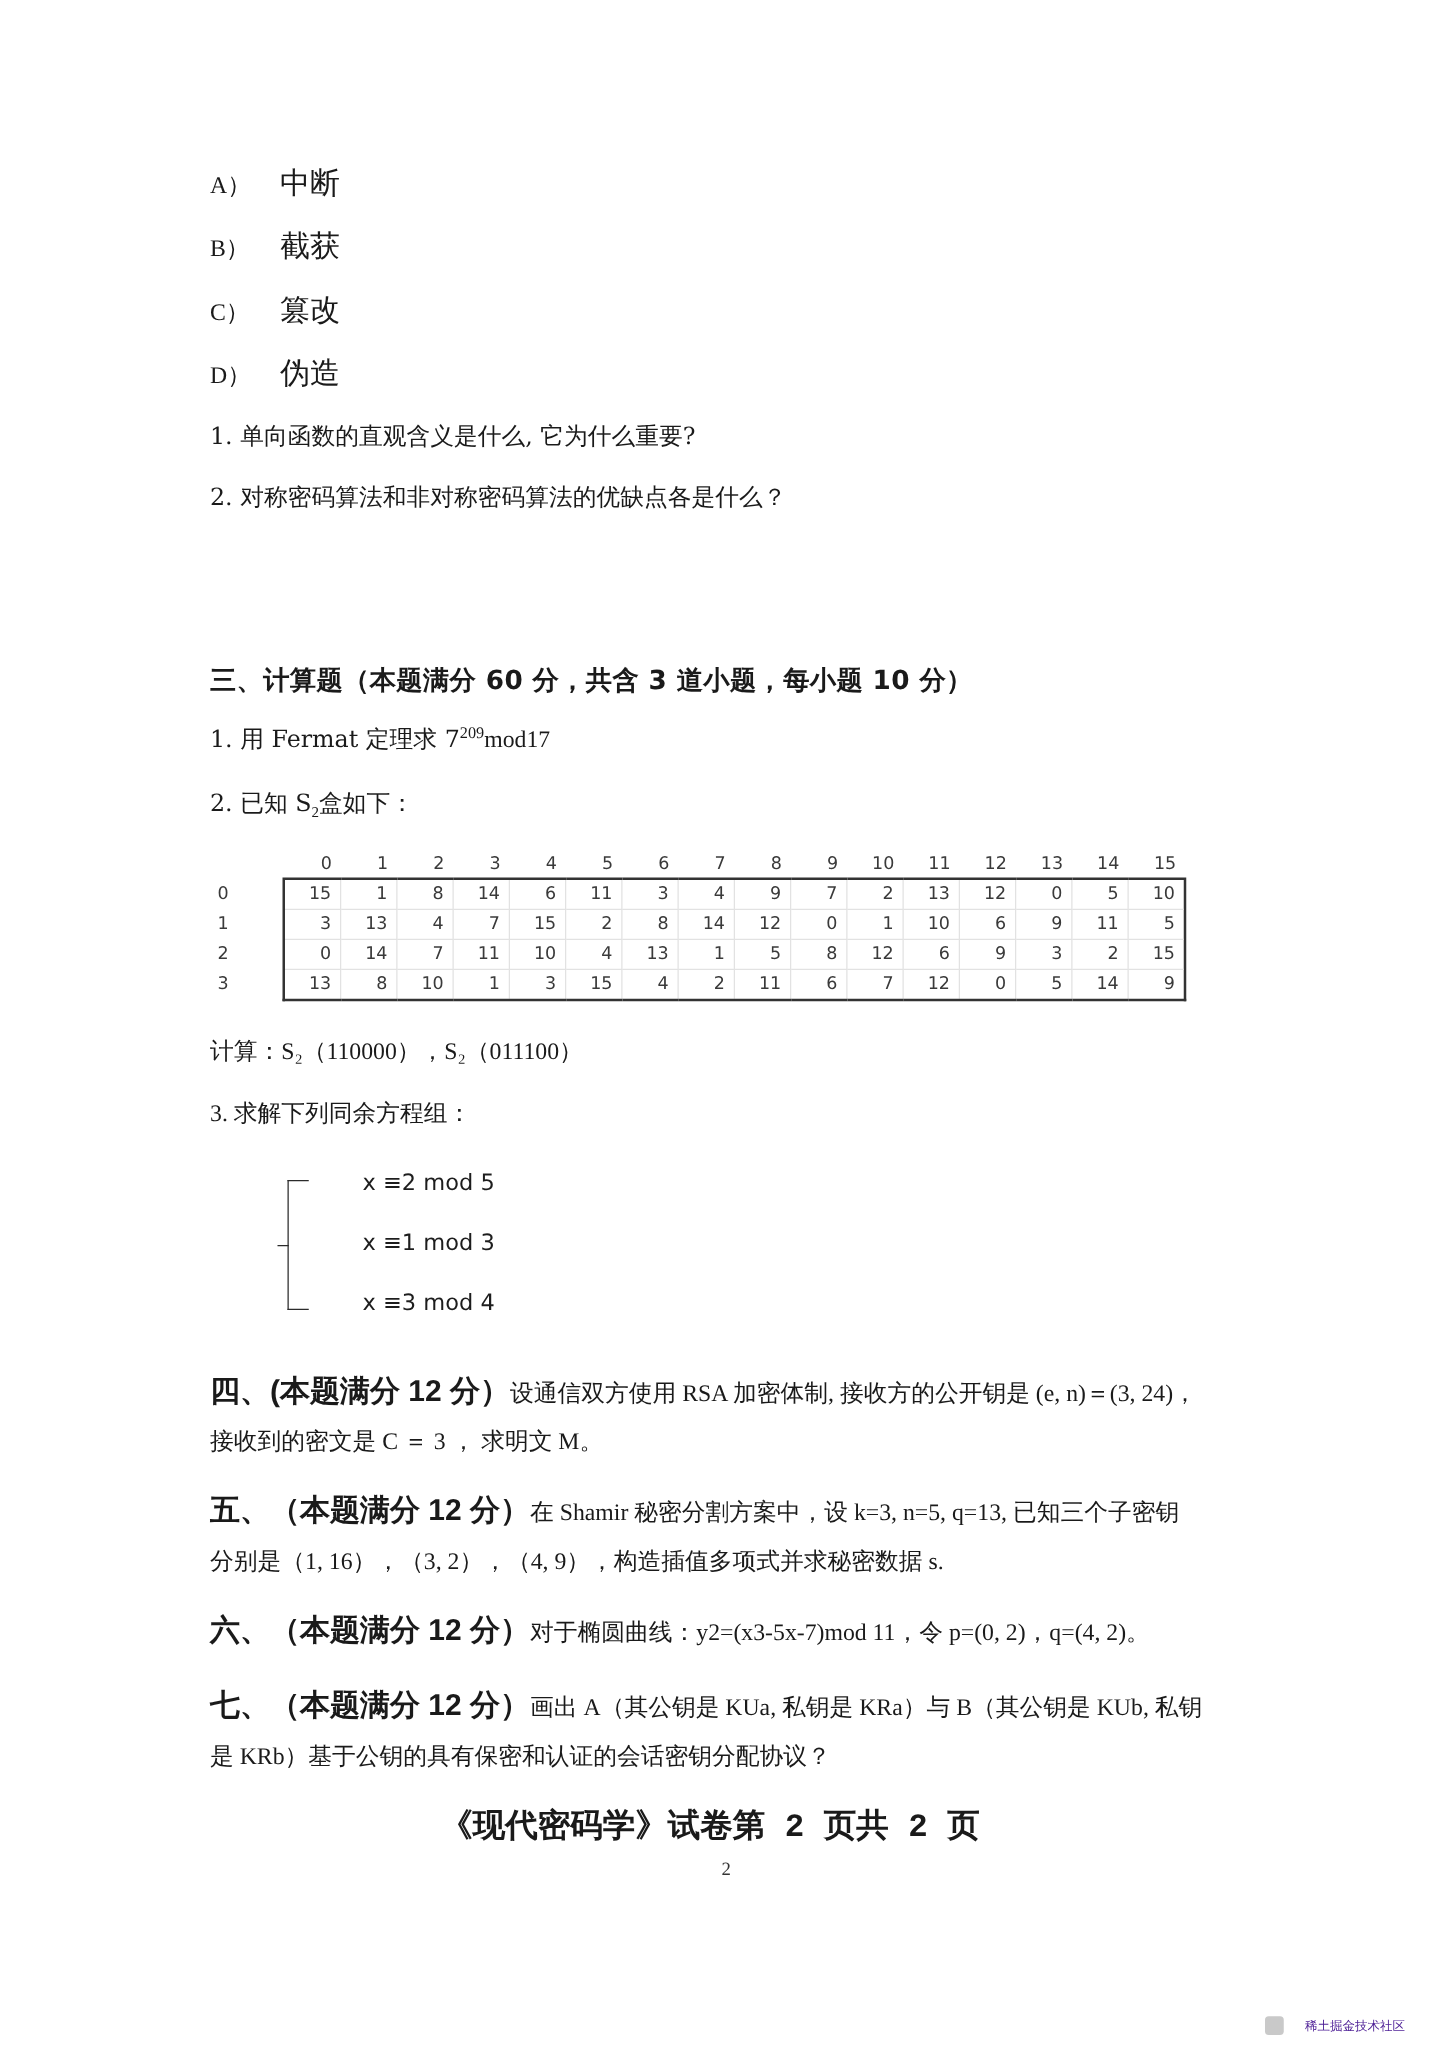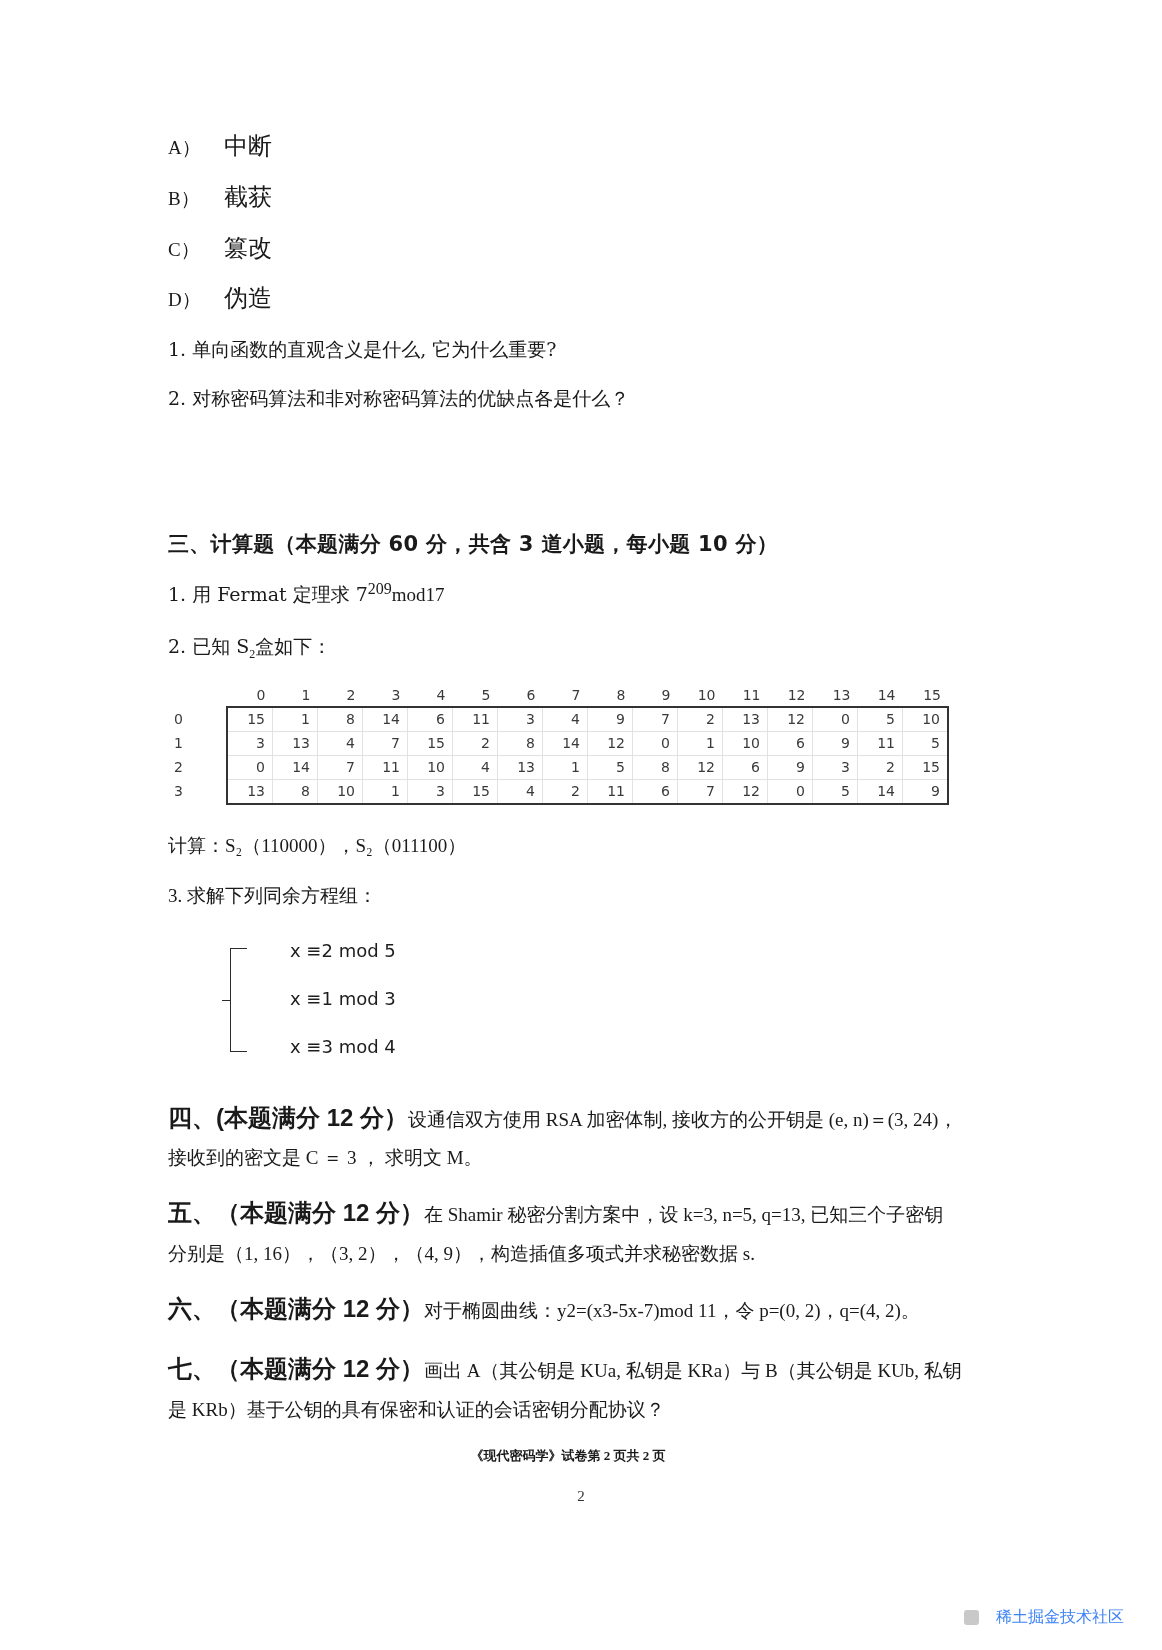--- a/index.html
+++ b/index.html
@@ -66,21 +66,21 @@
 
   .gap-lg { height: 46px; }
 
   .num-item {
     font-family: "Liberation Serif", serif;
     font-size: 19px;
     margin-bottom: 20px;
     line-height: 1.6;
   }
   .num-item .cjk { font-family: "DejaVu Serif", serif; }
-  sup.exp { font-size: 16px; vertical-align: super; }
+  sup.exp { font-size: 13px; vertical-align: super; }
   sub.sb  { font-size: 12px; vertical-align: sub; }
 
   
   .sbox-wrap {
     margin-top: 12px;
     margin-bottom: 26px;
     margin-left: 2px;
   }
   table.sbox {
     border-collapse: collapse;
@@ -182,45 +182,45 @@
   .prob-sub {
     font-family: "DejaVu Serif", serif;
     font-size: 19px;
     margin-bottom: 18px;
     line-height: 1.6;
   }
 
   
   .paper-footer {
     text-align: center;
-    font-family: Liberation Serif, serif;
-    font-size: 13px;
+    font-family: Liberation Mono, monospace;
+    font-size: 26px;
     font-weight: bold;
     margin-top: 20px;
   }
   .page-number {
     position: absolute;
     left: 0;
     top: 1488px;
     width: 1162px;
     text-align: center;
     font-family: "Liberation Serif", serif;
     font-size: 15px;
     color: #333;
   }
   .watermark {
     position: absolute;
     right: 38px;
     bottom: 22px;
     display: flex;
     align-items: center;
     gap: 17px;
-    color: #3b82f6;
+    color: #4c1d95;
     font-family: "DejaVu Sans", sans-serif;
-    font-size: 16px;
+    font-size: 10px;
   }
   .wm-logo {
     width: 15px; height: 15px;
     border-radius: 3px;
     background: #c9c9c9;
   }
 </style>
 </head>
 <body>
 

